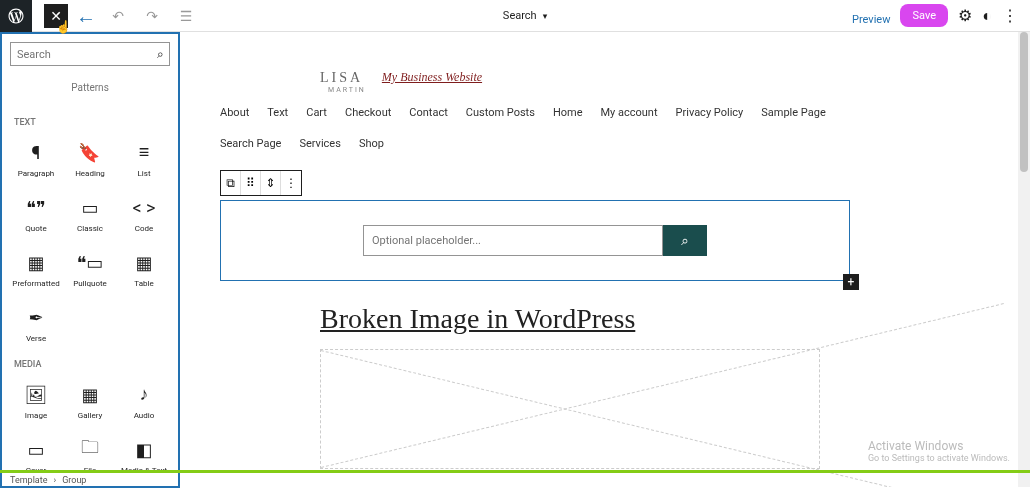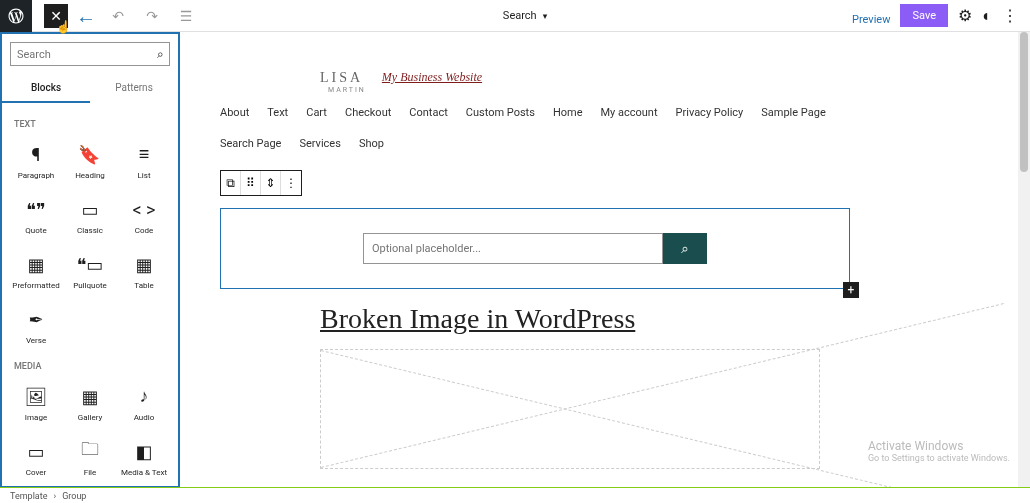--- a/index.html
+++ b/index.html
@@ -7,21 +7,21 @@
 
 .topbar { height: 32px; display: flex; align-items: center; background: #fff; border-bottom: 1px solid #e0e0e0; }
 .tb-left { display: flex; align-items: center; gap: 4px; }
 .wp-logo { width: 32px; height: 32px; background: #1d2327; color: #fff; display: flex; align-items: center; justify-content: center; }
 .close-btn { width: 24px; height: 24px; background: #1e1e1e; color: #fff; display: flex; align-items: center; justify-content: center; font-size: 14px; margin-left: 8px; }
 .arrow-hint { color: #2271b1; font-size: 20px; margin-left: 4px; font-weight: bold; }
 .tb-icon { width: 24px; height: 24px; display: flex; align-items: center; justify-content: center; color: #999; font-size: 14px; margin-left: 6px; }
 .tb-center { flex: 1; display: flex; align-items: center; justify-content: center; gap: 6px; font-size: 11px; color: #1e1e1e; }
 .tb-right { display: flex; align-items: center; gap: 10px; padding-right: 12px; }
 .preview-link { color: #2271b1; font-size: 11px; text-decoration: none; margin-top: 8px; }
-.save-btn { background: #8b5cf6; color: #fff; border: none; padding: 5px 12px; font-size: 11px; border-radius: 0; }
+.save-btn { background: #d946ef; color: #fff; border: none; padding: 5px 12px; font-size: 11px; border-radius: 8px; }
 .tb-right-icon { color: #1e1e1e; font-size: 16px; cursor: pointer; }
 
 .main { display: flex; height: calc(100% - 32px - 16px); }
 
 .inserter { width: 180px; border: 2px solid #2271b1; background: #fff; display: flex; flex-direction: column; height: 456px; }
 .ins-search { margin: 8px; border: 1px solid #949494; display: flex; align-items: center; padding: 4px 6px; }
 .ins-search input { border: none; outline: none; flex: 1; font-size: 11px; }
 .ins-search-icon { font-size: 12px; color: #1e1e1e; }
 .ins-tabs { display: flex; }
 .ins-tab { flex: 1; text-align: center; font-size: 10px; padding: 8px 0; color: #757575; cursor: pointer; }
@@ -43,37 +43,37 @@
 .site-logo-sub { font-size: 7px; letter-spacing: 2px; color: #888; margin-left: 8px; }
 .site-title { font-style: italic; text-decoration: underline; font-size: 12px; font-family: serif; color: #7f1d1d; }
 
 .nav { display: flex; flex-wrap: wrap; gap: 18px; padding: 12px 0; font-size: 11px; color: #333; }
 .nav span { cursor: pointer; }
 
 .block-toolbar { display: inline-flex; border: 1px solid #1e1e1e; background: #fff; margin-top: 8px; }
 .bt-btn { width: 20px; height: 24px; display: flex; align-items: center; justify-content: center; font-size: 12px; border-right: 1px solid #ddd; cursor: pointer; }
 .bt-btn:last-child { border-right: none; }
 
-.search-block { border: 1.5px solid #2271b1; padding: 24px; margin-top: 12px; position: relative; display: flex; justify-content: center; }
+.search-block { border: 1.5px solid #2271b1; padding: 24px; margin-top: 4px; position: relative; display: flex; justify-content: center; }
 .search-form { display: flex; }
 .search-input { width: 300px; border: 1px solid #949494; padding: 8px; font-size: 11px; color: #999; }
 .search-button { width: 44px; background: #1a4d4d; border: none; color: #fff; display: flex; align-items: center; justify-content: center; }
 .add-block { position: absolute; right: -10px; bottom: -10px; width: 16px; height: 16px; background: #1e1e1e; color: #fff; display: flex; align-items: center; justify-content: center; font-size: 12px; }
 
-.post-title { font-family: Georgia, serif; font-size: 28px; font-weight: 400; text-decoration: underline; color: #222; margin-top: 14px; padding-left: 100px; }
+.post-title { font-family: Georgia, serif; font-size: 28px; font-weight: 400; text-decoration: underline; color: #222; margin-top: 22px; padding-left: 100px; }
 
 .broken-img { margin: 14px 0 0 100px; width: 500px; height: 120px; border: 1px dashed #ccc; position: relative; background: #fff; }
 .broken-img::before, .broken-img::after { content: ""; position: absolute; border-top: 1px dashed #ccc; width: 141%; transform-origin: 0 0; }
 .broken-img::before { top: 0; left: 0; transform: rotate(13.5deg); }
 .broken-img::after { bottom: 0; left: 0; transform: rotate(-13.5deg); }
 
 .watermark { position: absolute; right: 20px; bottom: 24px; text-align: left; color: #bbb; font-size: 12px; }
 .watermark .sub { font-size: 9px; }
 
-.bottombar { position: absolute; bottom: 0; left: 0; right: 0; height: 16px; border-top: 1px solid #84cc16; display: flex; align-items: center; padding: 0 10px; font-size: 9px; color: #555; gap: 6px; }
+.bottombar { position: absolute; bottom: 17px; left: 0; right: 0; height: 16px; border-top: 3px solid #84cc16; display: flex; align-items: center; padding: 0 10px; font-size: 9px; color: #555; gap: 6px; }
 
 .cursor-hand { position: absolute; top: 20px; left: 56px; font-size: 12px; color: #333; }
 </style>
 </head>
 <body>
 
 <div class="topbar">
   <div class="tb-left">
     <div class="wp-logo">
       <svg width="18" height="18" viewBox="0 0 24 24" fill="white">
@@ -101,21 +101,20 @@
 
 <div class="cursor-hand">☝</div>
 
 <div class="main">
   <div class="inserter">
     <div class="ins-search">
       <input type="text" placeholder="Search" style="">
       <span class="ins-search-icon">⌕</span>
     </div>
     <div class="ins-tabs">
-      <div class="ins-tab active">Blocks</div>
       <div class="ins-tab">Patterns</div>
     </div>
     <div class="ins-body">
       <div class="ins-cat">TEXT</div>
       <div class="ins-grid" id="text-grid">
           <div class="ins-block">
             <div class="ins-block-icon">¶</div>
             <div class="ins-block-label">Paragraph</div>
           </div>
           <div class="ins-block">

